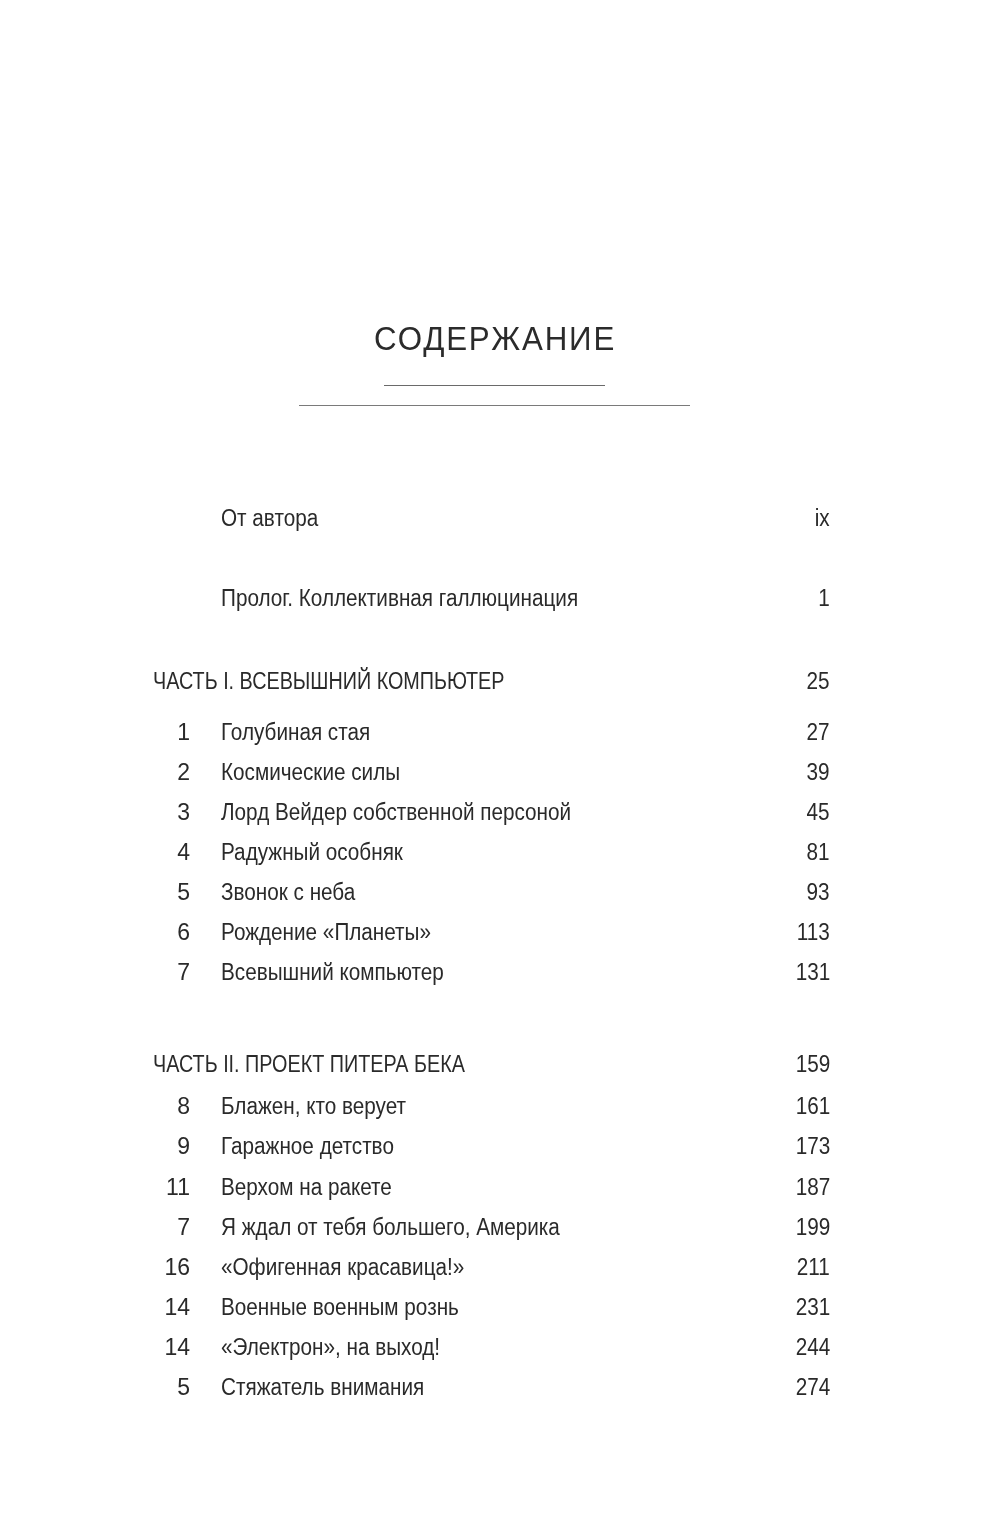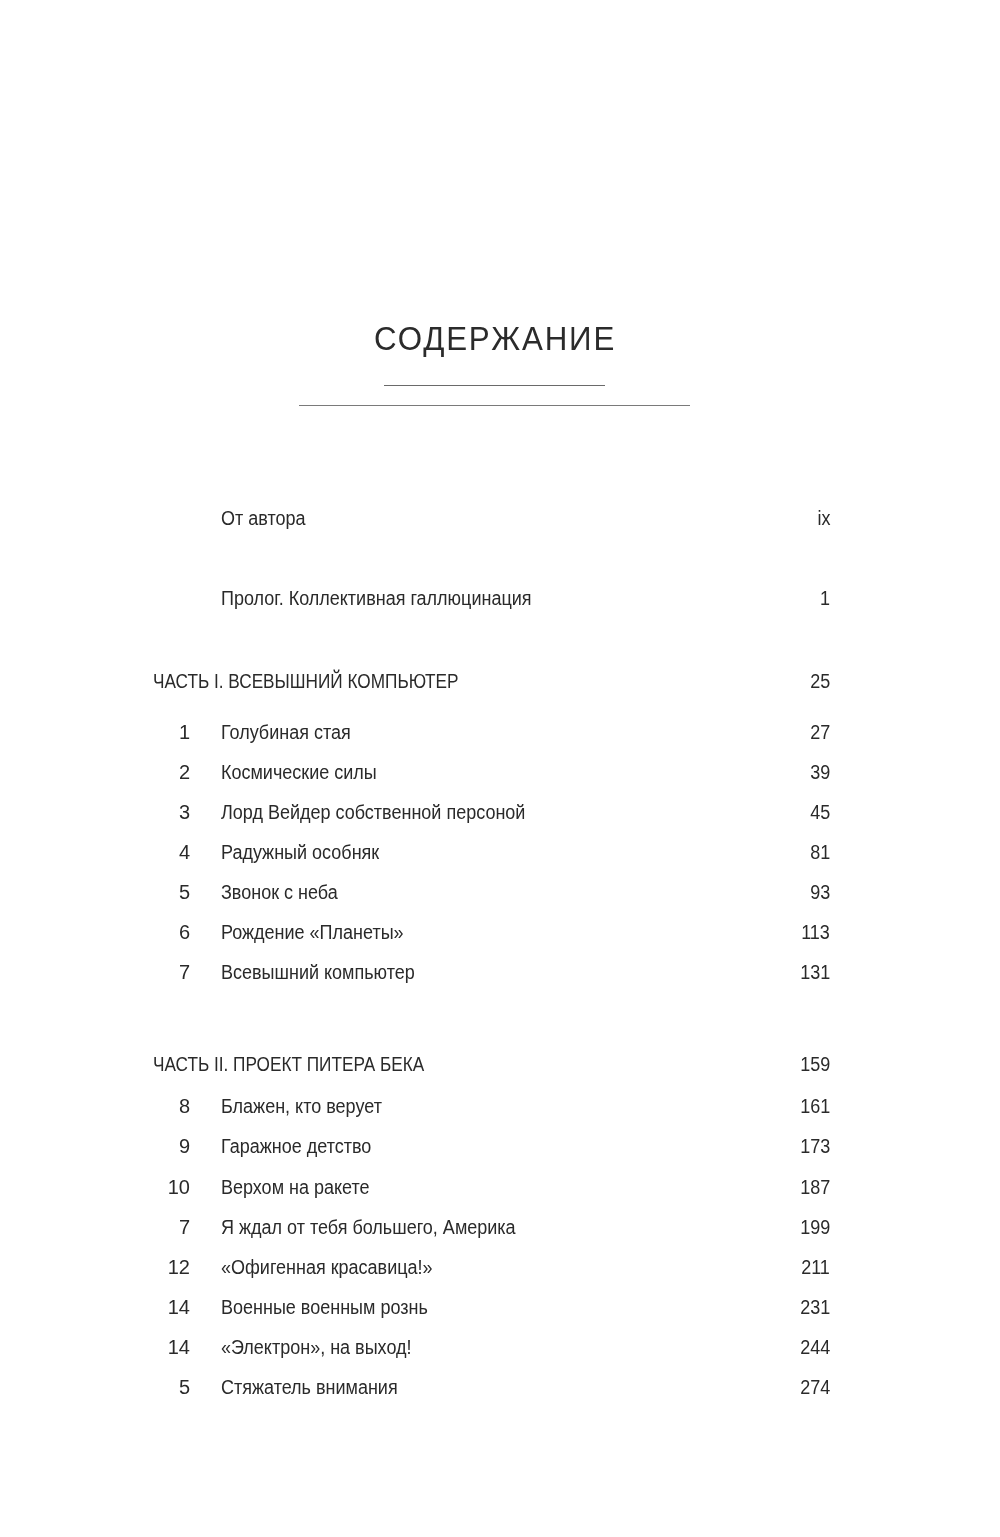--- a/index.html
+++ b/index.html
@@ -14,21 +14,21 @@
     .page-title {
       position: absolute; left: 0; width: 990px; top: 296px;
       text-align: center; font-size: 34px; letter-spacing: 2px;
       font-weight: normal; color: #2b2b2b;
       transform: scaleX(0.92);
     }
     .rule { position: absolute; height: 1px; background: #6a6a6a; }
     .rule.short { left: 384px; width: 221px; top: 385px; }
     .rule.long  { left: 299px; width: 391px; top: 405px; background: #7a7a7a; }
 
-    .row { position: absolute; left: 0; width: 1000px; height: 32px; font-size: 20px; }
+    .row { position: absolute; left: 0; width: 1000px; height: 32px; font-size: 23px; }
     .row .num {
       position: absolute; right: calc(1000px - 190px); width: 40px; text-align: right;
       top: 0; line-height: 32px;
     }
     .row .title {
       position: absolute; left: 221px; top: 0; line-height: 32px; white-space: nowrap;
       transform-origin: left center; transform: scaleX(0.9);
     }
     .row .page {
       position: absolute; right: calc(1000px - 830px); top: 0; line-height: 32px; text-align: right;
@@ -102,31 +102,31 @@
   <span class="num">8</span>
   <span class="title">Блажен, кто верует</span>
   <span class="page">161</span>
 </div>
 <div class="row" style="top:1130px">
   <span class="num">9</span>
   <span class="title">Гаражное детство</span>
   <span class="page">173</span>
 </div>
 <div class="row" style="top:1171px">
-  <span class="num">10</span>
+  <span class="num">11</span>
   <span class="title">Верхом на ракете</span>
   <span class="page">187</span>
 </div>
 <div class="row" style="top:1211px">
   <span class="num">7</span>
   <span class="title">Я ждал от тебя большего, Америка</span>
   <span class="page">199</span>
 </div>
 <div class="row" style="top:1251px">
-  <span class="num">12</span>
+  <span class="num">16</span>
   <span class="title">«Офигенная красавица!»</span>
   <span class="page">211</span>
 </div>
 <div class="row" style="top:1291px">
   <span class="num">14</span>
   <span class="title">Военные военным рознь</span>
   <span class="page">231</span>
 </div>
 <div class="row" style="top:1331px">
   <span class="num">14</span>

